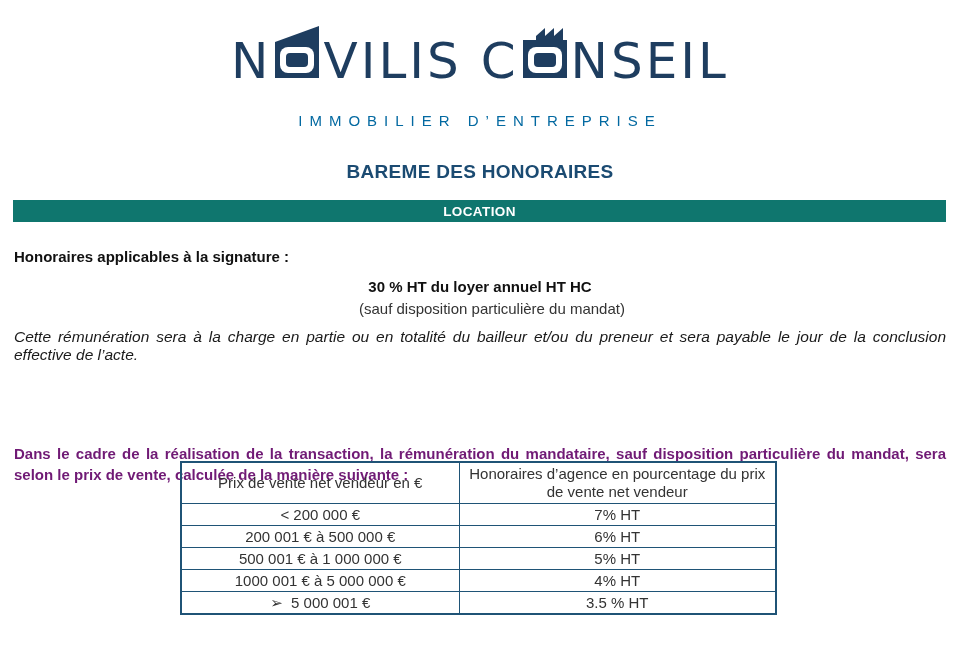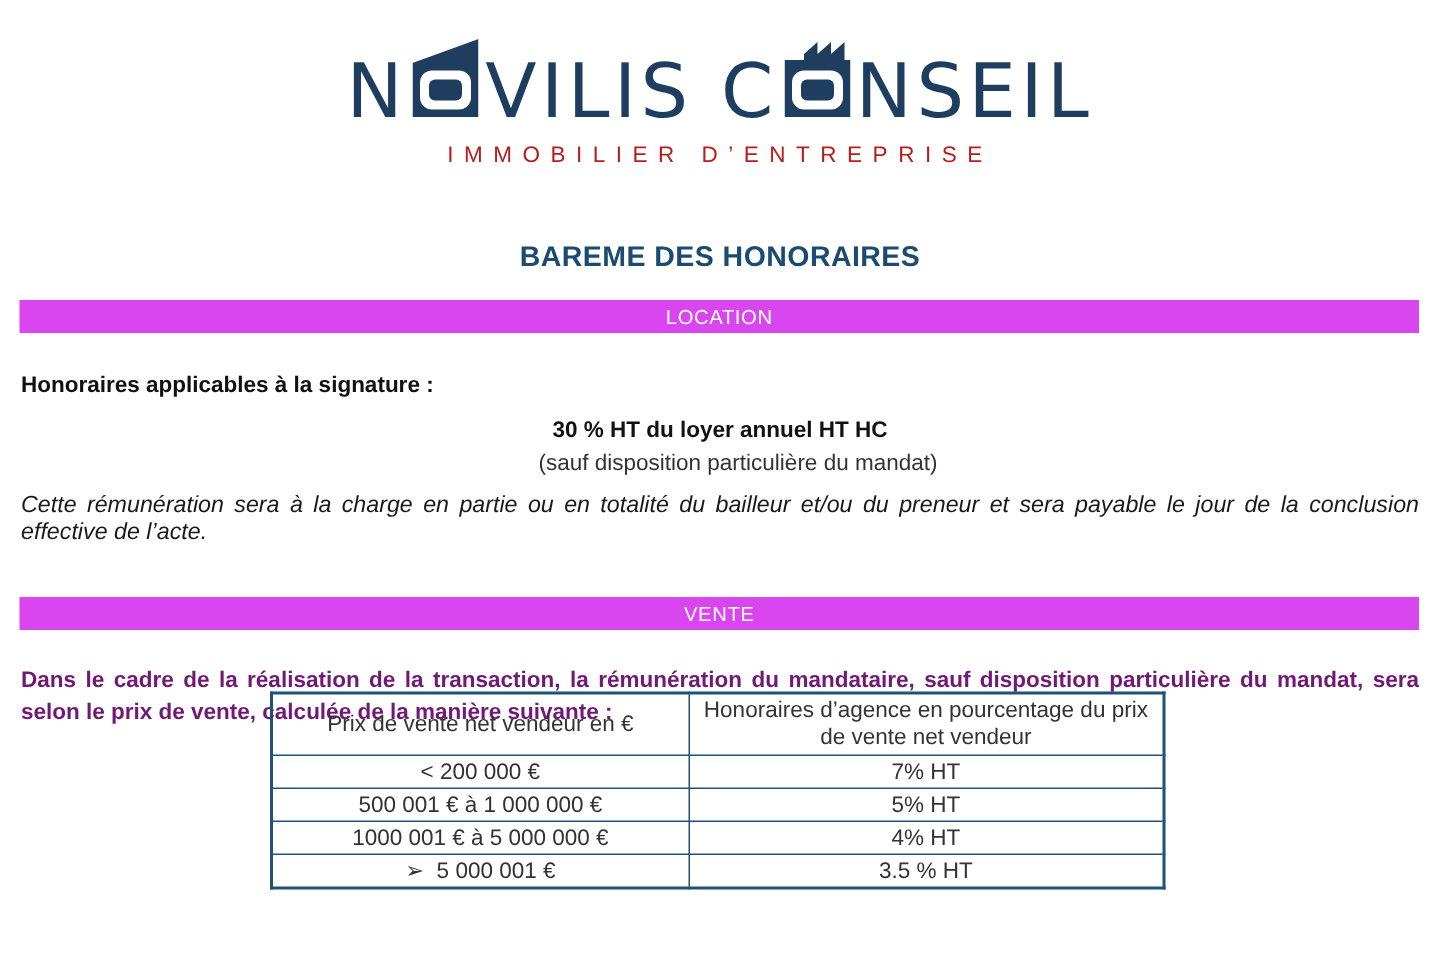--- a/index.html
+++ b/index.html
@@ -8,29 +8,29 @@
     font-family:"Liberation Sans", "DejaVu Sans", sans-serif; color:#222; overflow:hidden;
   }
 
   
   .logo-wrap { position:absolute; top:26px; left:0; width:100%;
     display:flex; flex-direction:column; align-items:center; }
   .logo-row { display:flex; align-items:baseline;
     font-family:"DejaVu Sans", sans-serif; font-size:50px; font-weight:400;
     color:#1E3D5F; letter-spacing:3px; line-height:1; }
   .logo-row svg { margin:0 4px; display:inline-block; }
-  .logo-sub { margin-top:9px; font-size:15px; letter-spacing:7px;
-    color:#b91c1c; font-weight:500; }
+  .logo-sub { margin-top:26px; font-size:15px; letter-spacing:7px;
+    color:#0369a1; font-weight:500; }
 
   
   .doc-title { position:absolute; top:161px; left:0; width:100%; text-align:center;
     font-size:19px; font-weight:bold; color:#1B4B72; letter-spacing:0.3px; }
-  .banner { position:absolute; left:13px; right:14px; height:22px; background:#d946ef;
+  .banner { position:absolute; left:13px; right:14px; height:22px; background:#0f766e;
     color:#FFFFFF; display:flex; align-items:center; justify-content:center;
-    font-size:13.5px; font-weight:normal; letter-spacing:0.4px; }
+    font-size:13.5px; font-weight:bold; letter-spacing:0.4px; }
   .banner-location { top:200px; }
   .banner-vente { top:398px; }
 
   
   .p-intro { position:absolute; top:233px; left:14px; font-weight:bold;
     font-size:15px; color:#111; }
   .p-rate { position:absolute; top:263px; left:0; width:100%; text-align:center;
     font-weight:bold; font-size:15px; color:#111; }
   .p-rate-note { position:absolute; top:285px; left:12px; width:100%; text-align:center;
     font-size:15px; color:#333; }
@@ -75,42 +75,43 @@
   <div class="doc-title">BAREME DES HONORAIRES</div>
 
   <div class="banner banner-location">
     <span>LOCATION</span>
   </div>
   <p class="p-intro">Honoraires applicables à la signature :</p>
   <p class="p-rate">30 % HT du loyer annuel HT HC</p>
   <p class="p-rate-note">(sauf disposition particulière du mandat)</p>
   <p class="p-note">Cette rémunération sera à la charge en partie ou en totalité du bailleur et/ou du preneur et sera payable le jour de la conclusion effective de l’acte.</p>
 
-  <div class="banner banner-vente">
-    <span>VENTE</span>
-  </div>
   <p class="p-vente">Dans le cadre de la réalisation de la transaction, la rémunération du mandataire, sauf disposition particulière du mandat, sera selon le prix de vente, calculée de la manière suivante :</p>
 
   <table class="fees-table">
     <colgroup>
         <col style="width:278px">
         <col style="width:317px">
       </colgroup>
     <thead>
       <tr>
         <th>Prix de vente net vendeur en €</th>
         <th>Honoraires d’agence en pourcentage du prix de vente net vendeur</th>
       </tr>
     </thead>
     <tbody>
       <tr>
         <td class="price">&lt; 200 000 €</td>
         <td>7% HT</td>
       </tr>
       <tr>
+        <td class="price">200 001 € à 500 000 €</td>
+        <td>6% HT</td>
+      </tr>
+      <tr>
         <td class="price">500 001 € à 1 000 000 €</td>
         <td>5% HT</td>
       </tr>
       <tr>
         <td class="price">1000 001 € à 5 000 000 €</td>
         <td>4% HT</td>
       </tr>
       <tr>
         <td class="price">➢  5 000 001 €</td>
         <td>3.5 % HT</td>

